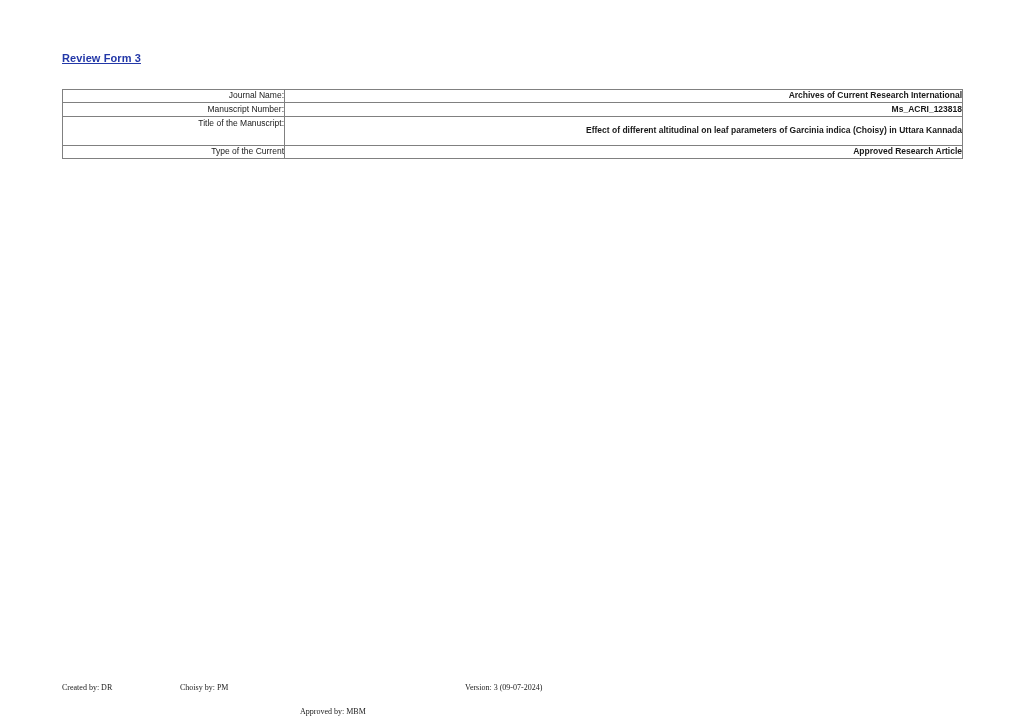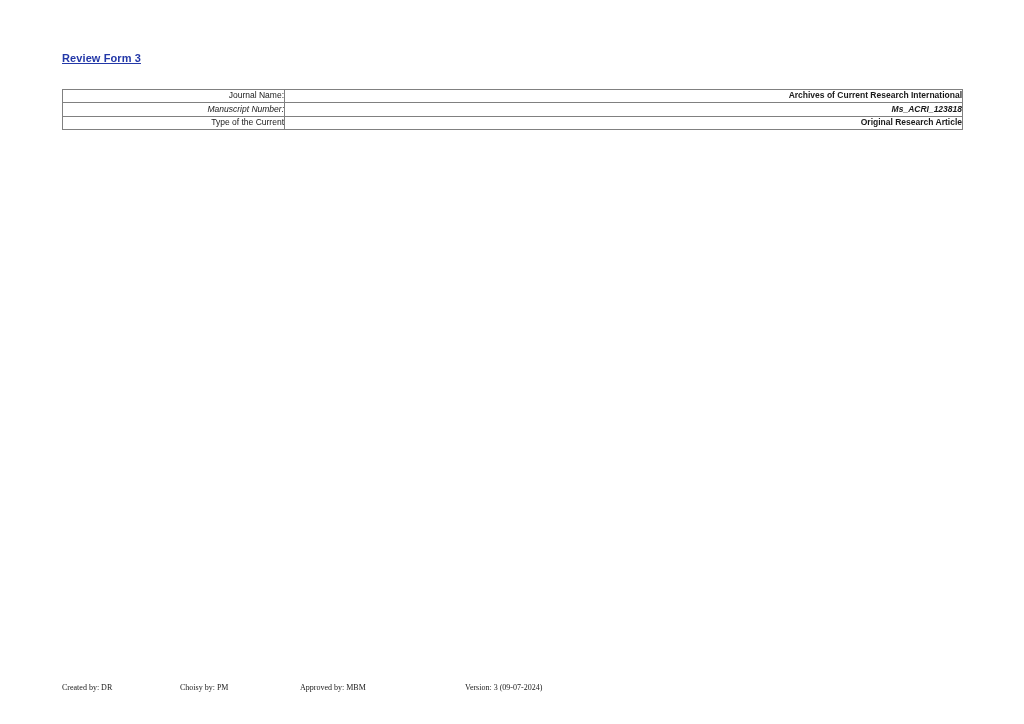--- a/index.html
+++ b/index.html
@@ -49,39 +49,39 @@
     vertical-align: middle;
     overflow: hidden;
     white-space: nowrap;
   }
   .review-table col.c-label { width: 222px; }
   .review-table col.c-value { width: 678px; }
   .label-cell { }
   .value-cell { padding-left: 18px; font-weight: bold; }
   .value-blue { color: var(--value-blue); }
   tr.row-journal  td { height: 13px; }
-  tr.row-number   td { height: 14px; font-style: italic; }
+  tr.row-number   td { height: 14px; }
   tr.row-title    td { height: 29px; }
   tr.row-type     td { height: 13px; }
   tr.row-title .label-cell { vertical-align: top; padding-top: 2px; }
   tr.row-title .value-cell { vertical-align: middle; }
   .footer {
     position: absolute;
     left: 0;
     top: 683px;
     width: 900px;
     height: 12px;
     font-family: "Liberation Serif", serif;
     font-size: 8px;
     color: var(--text-black);
   }
   .footer span { position: absolute; top: 0; white-space: nowrap; }
   .footer-created  { left: 62px; }
   .footer-checked  { left: 180px; }
-  .footer-approved { left: 300px; }
+  .footer-approved { left: 300px; margin-top: 24px; }
   .footer-version  { left: 465px; }
 </style>
 </head>
 <body>
 
 <div class="page">
 
   <h1 class="page-title">Review Form 3</h1>
 
   <table class="review-table">
@@ -91,23 +91,27 @@
       </colgroup>
     <tbody>
       <tr class="row-journal">
         <td class="label-cell">Journal Name:</td>
         <td class="value-cell value-blue">Archives of Current Research International</td>
       </tr>
       <tr class="row-number">
         <td class="label-cell">Manuscript Number:</td>
         <td class="value-cell">Ms_ACRI_123818</td>
       </tr>
+      <tr class="row-title">
+        <td class="label-cell">Title of the Manuscript:</td>
+        <td class="value-cell">Effect of different altitudinal on leaf parameters of Garcinia indica (Choisy) in Uttara Kannada</td>
+      </tr>
       <tr class="row-type">
         <td class="label-cell">Type of the Current</td>
-        <td class="value-cell">Original Research Article</td>
+        <td class="value-cell">Approved Research Article</td>
       </tr>
     </tbody>
   </table>
 
   <div class="footer">
     <span class="footer-created">Created by: DR</span>
     <span class="footer-checked">Choisy by: PM</span>
     <span class="footer-approved">Approved by: MBM</span>
     <span class="footer-version">Version: 3 (09-07-2024)</span>
   </div>

